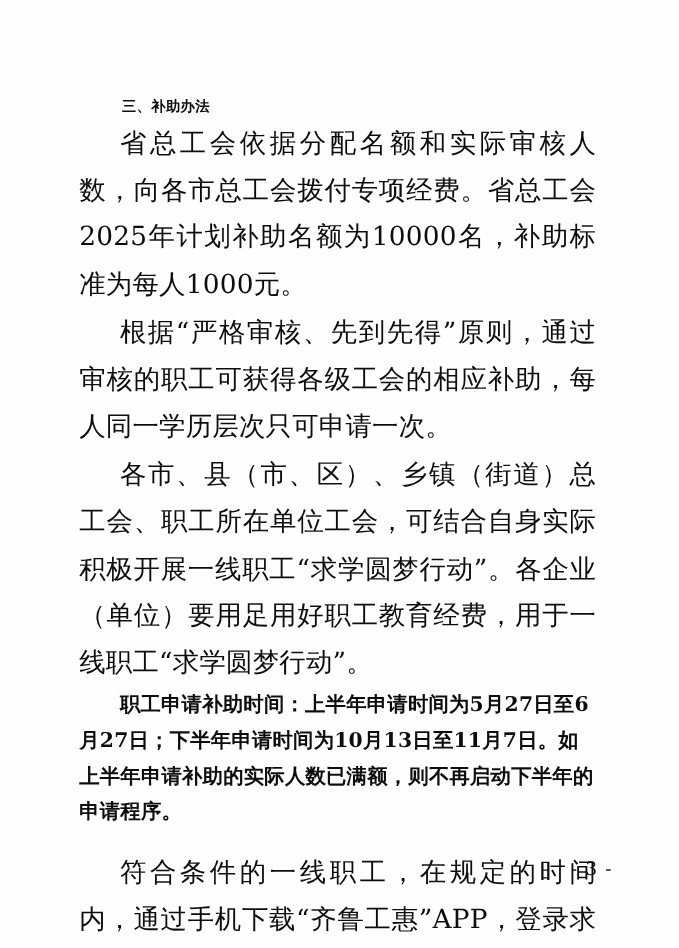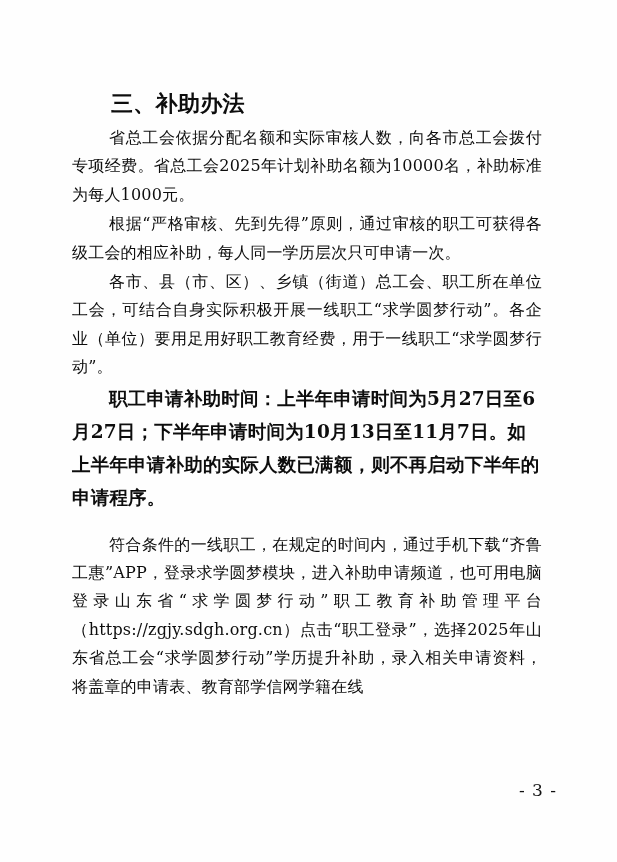--- a/index.html
+++ b/index.html
@@ -23,30 +23,30 @@
     height: 862px;
     background: #fefefe;
   }
   .content {
     position: absolute;
     left: 72px;
     top: 86px;
     width: 470px;
   }
   .heading {
-    font-size: 22px;
+    font-size: 13px;
     font-weight: bold;
     line-height: 1.62;
     margin: 0 0 2px 0;
     text-indent: 39px;
     letter-spacing: 0.3px;
     font-family: Liberation Serif, serif;
   }
   .para {
-    font-size: 16px;
+    font-size: 24px;
     line-height: 1.78;
     margin: 0 0 1px 0;
     text-indent: 37px;
     text-align: justify;
     text-justify: inter-ideograph;
     letter-spacing: 0.2px;
   }
   .sub-heading {
     font-size: 18.5px;
     line-height: 1.78;

